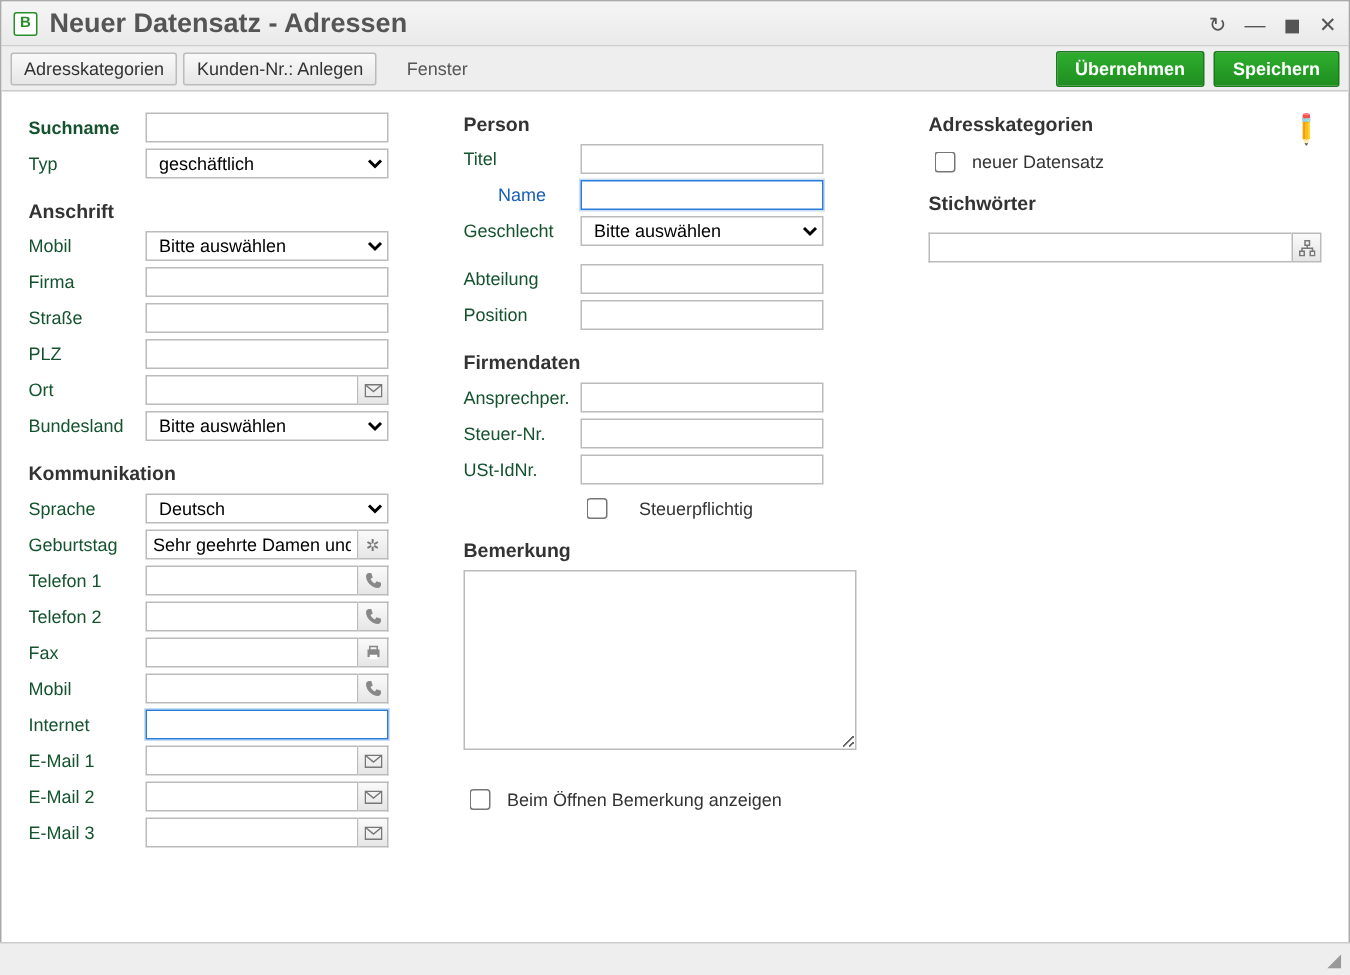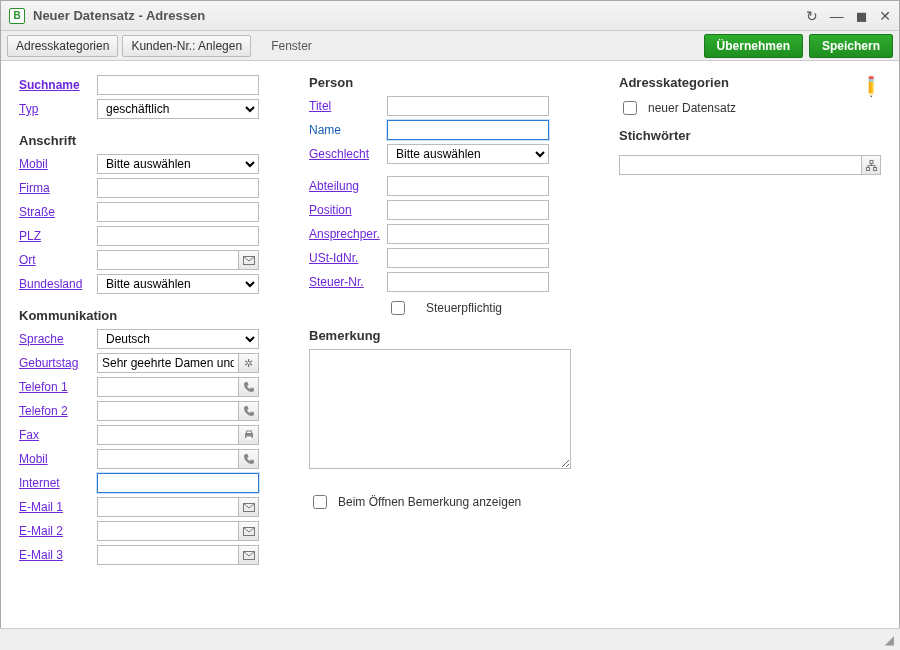--- a/index.html
+++ b/index.html
@@ -1,32 +1,32 @@
 <!DOCTYPE html>
 <html><head>
 <meta charset="utf-8">
 <style>
   * { box-sizing: border-box; font-family: -apple-system, Segoe UI, Tahoma, Arial, sans-serif; }
   body { margin:0; background:#fff; font-size:12px; color:#333; width:900px; height:650px; overflow:hidden; border:1px solid #aaa;}
   .titlebar { height:30px; background:linear-gradient(#f5f5f5,#eaeaea); border-bottom:1px solid #ccc; display:flex; align-items:center; padding:0 8px; }
   .app-icon { width:16px;height:16px;background:#fff;border:1px solid #2a8f2a;display:flex;align-items:center;justify-content:center;color:#2a8f2a;font-weight:bold;font-size:10px;margin-right:8px;border-radius:2px;}
-  .title-text { font-weight:bold; color:#555; font-size:13px;}
+  .title-text { font-weight:bold; color:#555; font-size:18px;}
   .win-controls { margin-left:auto; display:flex; gap:12px; color:#555;}
   .win-controls span { cursor:pointer; font-size:14px; }
   .toolbar { height:30px; background:#eee; border-bottom:1px solid #ccc; display:flex; align-items:center; padding:0 6px; gap:4px;}
   .tbtn { background:linear-gradient(#fafafa,#e6e6e6); border:1px solid #bbb; border-radius:2px; padding:3px 8px; cursor:pointer; font-size:12px; color:#333;}
   .menu-text { margin-left:16px; color:#555; font-size:12px; cursor:pointer;}
   .primary { background:linear-gradient(#2eae2e,#1f8e1f); color:#fff; border:1px solid #1b7a1b; font-weight:bold; padding:4px 12px;}
   .right-btns{margin-left:auto;display:flex;gap:6px;}
   .content { display:flex; padding:14px 18px 8px 18px; gap:30px; height:560px; overflow:hidden;}
   .col { display:flex; flex-direction:column; }
   .col1{width:260px;} .col2{width:280px;} .col3{flex:1;}
   .row { display:flex; align-items:center; margin-bottom:4px; min-height:20px;}
-  .lbl { width:78px; color:#6d28d9; font-size:12px;text-decoration:underline;}
-  .lbl.link{color:#1a5fb4; text-decoration:none; cursor:pointer;}
+  .lbl { width:78px; color:#14532d; font-size:12px;}
+  .lbl.link{color:#1a5fb4; text-decoration:none; cursor:pointer;text-align:center;}
   .heading { font-weight:bold; font-size:13px; margin:10px 0 6px 0; color:#333;}
   .heading.top{margin-top:0;}
   input[type=text], select { height:20px; border:1px solid #bbb; padding:1px 4px; font-size:12px; background:#fff;}
   .w-main{width:162px;} .w-main-s{width:142px;}
   .ibtn{width:20px;height:20px;border:1px solid #bbb;background:linear-gradient(#fafafa,#e6e6e6);border-left:none;display:flex;align-items:center;justify-content:center;color:#777;cursor:pointer;font-size:11px;}
   .checkbox-row{display:flex;align-items:center;gap:8px;margin-top:2px;padding-left:78px;}
   .checkbox-row.np{padding-left:0;}
   input[type=checkbox]{width:14px;height:14px;cursor:pointer;}
   textarea.note{width:262px;height:120px;border:1px solid #bbb;resize:both;font-family:inherit;font-size:12px;padding:4px;}
   .cat-head{display:flex;align-items:center;}
@@ -208,30 +208,31 @@
     <div style="height:8px"></div>
     <div class="row">
         <span class="lbl">Abteilung</span>
         <input type="text" class="w-main" value="" style="">
       </div>
     <div class="row">
         <span class="lbl">Position</span>
         <input type="text" class="w-main" value="" style="">
       </div>
 
+    <div class="heading">Firmendaten</div>
     <div class="row">
         <span class="lbl">Ansprechper.</span>
         <input type="text" class="w-main" value="" style="">
       </div>
     <div class="row">
+        <span class="lbl">Steuer-Nr.</span>
+        <input type="text" class="w-main" value="" style="">
+      </div>
+    <div class="row">
         <span class="lbl">USt-IdNr.</span>
-        <input type="text" class="w-main" value="" style="">
-      </div>
-    <div class="row">
-        <span class="lbl">Steuer-Nr.</span>
         <input type="text" class="w-main" value="" style="">
       </div>
     <div class="checkbox-row">
         <input type="checkbox" style="">
         <span style="margin-left:10px">Steuerpflichtig</span>
       </div>
 
     <div class="heading">Bemerkung</div>
     <textarea class="note" style=""></textarea>
     <div class="checkbox-row np" style="margin-top:23px">

